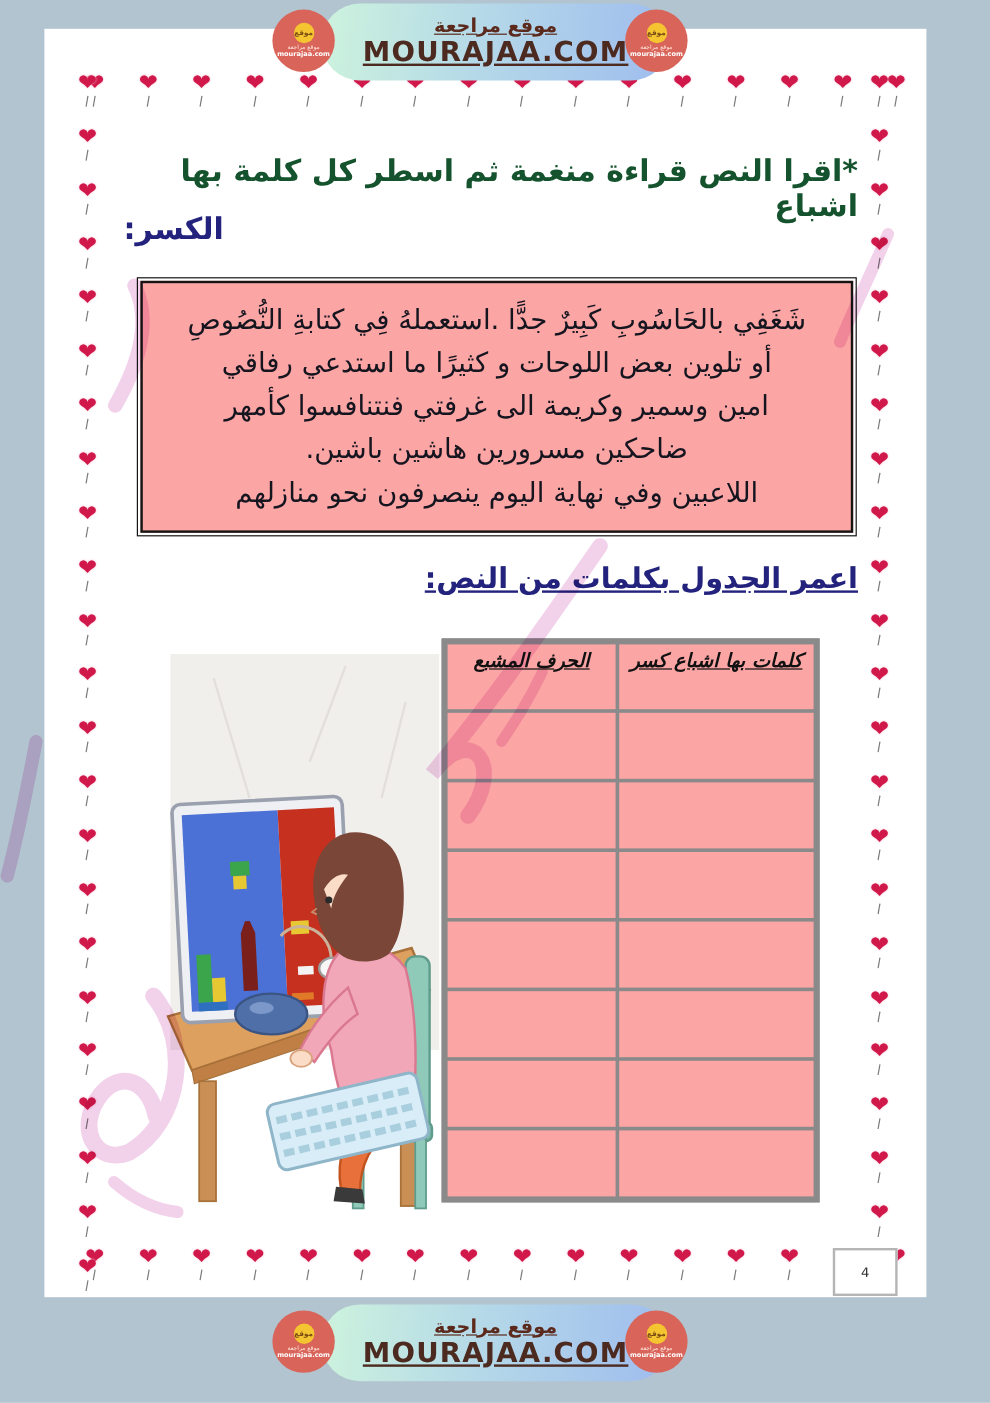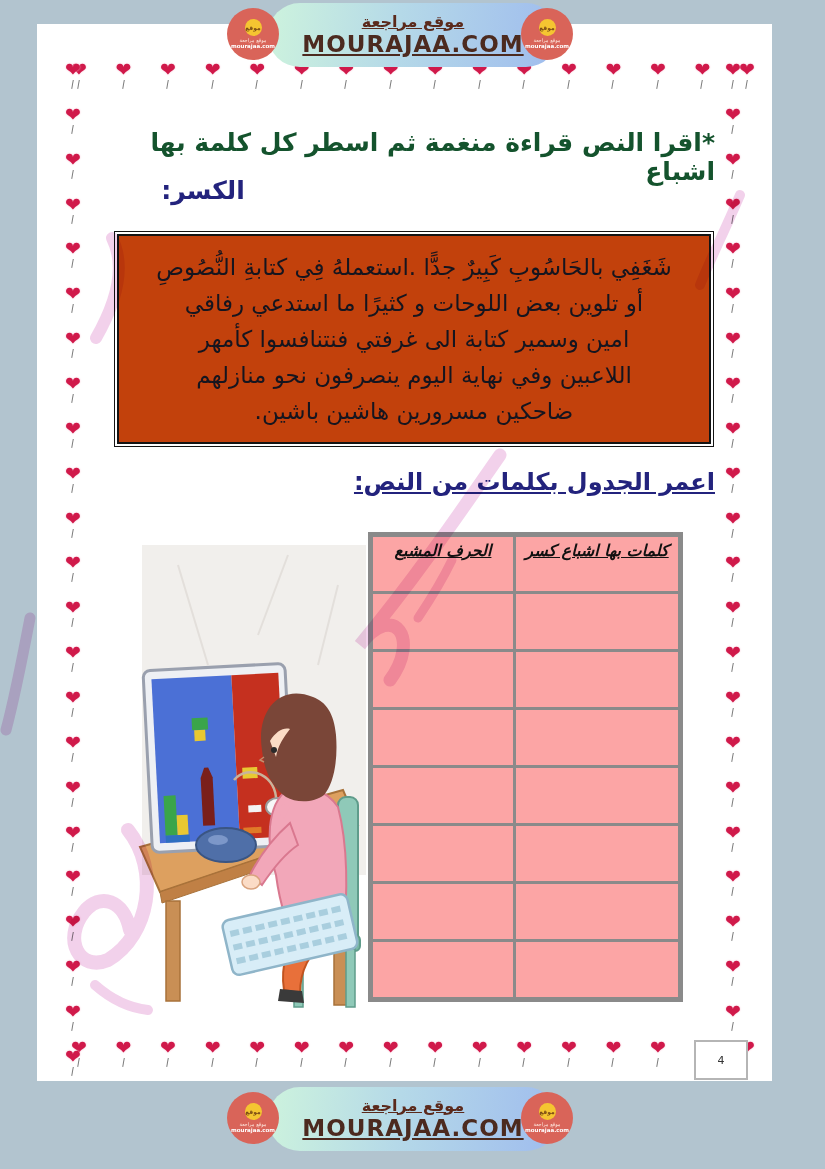--- a/index.html
+++ b/index.html
@@ -50,31 +50,31 @@
   .badge .badge-line2{font-size:5.5px;color:#fff;font-weight:bold;line-height:1.1;}
   .badge-l{left:227px;top:8px;}
   .badge-r{left:521px;top:8px;}
   
   .title-line1{
     position:absolute;left:100px;top:128px;width:615px;
     direction:rtl;text-align:right;font-size:25px;font-weight:bold;color:#14532d;z-index:3;
   }
   .title-line2{
     position:absolute;left:103px;top:176px;width:200px;
-    direction:rtl;text-align:center;font-size:25px;font-weight:bold;color:#23237d;z-index:3;
+    direction:rtl;text-align:left;font-size:25px;font-weight:bold;color:#23237d;z-index:3;
   }
   .heading-table{
     position:absolute;left:300px;top:468px;width:415px;
     direction:rtl;text-align:right;font-size:24px;font-weight:bold;color:#23237d;z-index:3;text-decoration:underline;
   }
   
   .passage-box{
     position:absolute;left:117px;top:234px;width:590px;height:206px;
     border:2.5px solid #141414;outline:1.5px solid #141414;outline-offset:2px;
-    background:#c2410c;z-index:3;
+    background:#fca5a5;z-index:3;
     display:flex;flex-direction:column;justify-content:center;
   }
   .passage-line{
     direction:rtl;text-align:center;font-size:23px;line-height:36px;color:#15151f;padding:0 6px;
   }
   
   .fill-table{
     position:absolute;left:368px;top:532px;z-index:3;
     border-collapse:separate;border-spacing:3px;
     background:#8a8a8a;border:2px solid #8a8a8a;direction:rtl;
@@ -208,23 +208,23 @@
     <span class="badge-line2">mourajaa.com</span>
   </div>
 </div>
 
 <div class="title-line1">*اقرا النص قراءة منغمة ثم اسطر كل كلمة بها اشباع</div>
 <div class="title-line2">الكسر:</div>
 
 <div class="passage-box">
   <div class="passage-line">شَغَفِي بالحَاسُوبِ كَبِيرٌ جدًّا .استعملهُ فِي كتابةِ النُّصُوصِ</div>
   <div class="passage-line">أو تلوين بعض اللوحات و كثيرًا ما استدعي رفاقي</div>
-  <div class="passage-line">امين وسمير كتابة الى غرفتي فنتنافسوا كأمهر</div>
+  <div class="passage-line">امين وسمير وكريمة الى غرفتي فنتنافسوا كأمهر</div>
+  <div class="passage-line">ضاحكين مسرورين هاشين باشين.</div>
   <div class="passage-line">اللاعبين وفي نهاية اليوم ينصرفون نحو منازلهم</div>
-  <div class="passage-line">ضاحكين مسرورين هاشين باشين.</div>
 </div>
 
 <div class="heading-table">اعمر الجدول بكلمات من النص:</div>
 
 <table class="fill-table">
   <thead>
     <tr>
       <th class="col-words">كلمات بها اشباع كسر</th>
       <th class="col-letter">الحرف المشبع</th>
     </tr>

